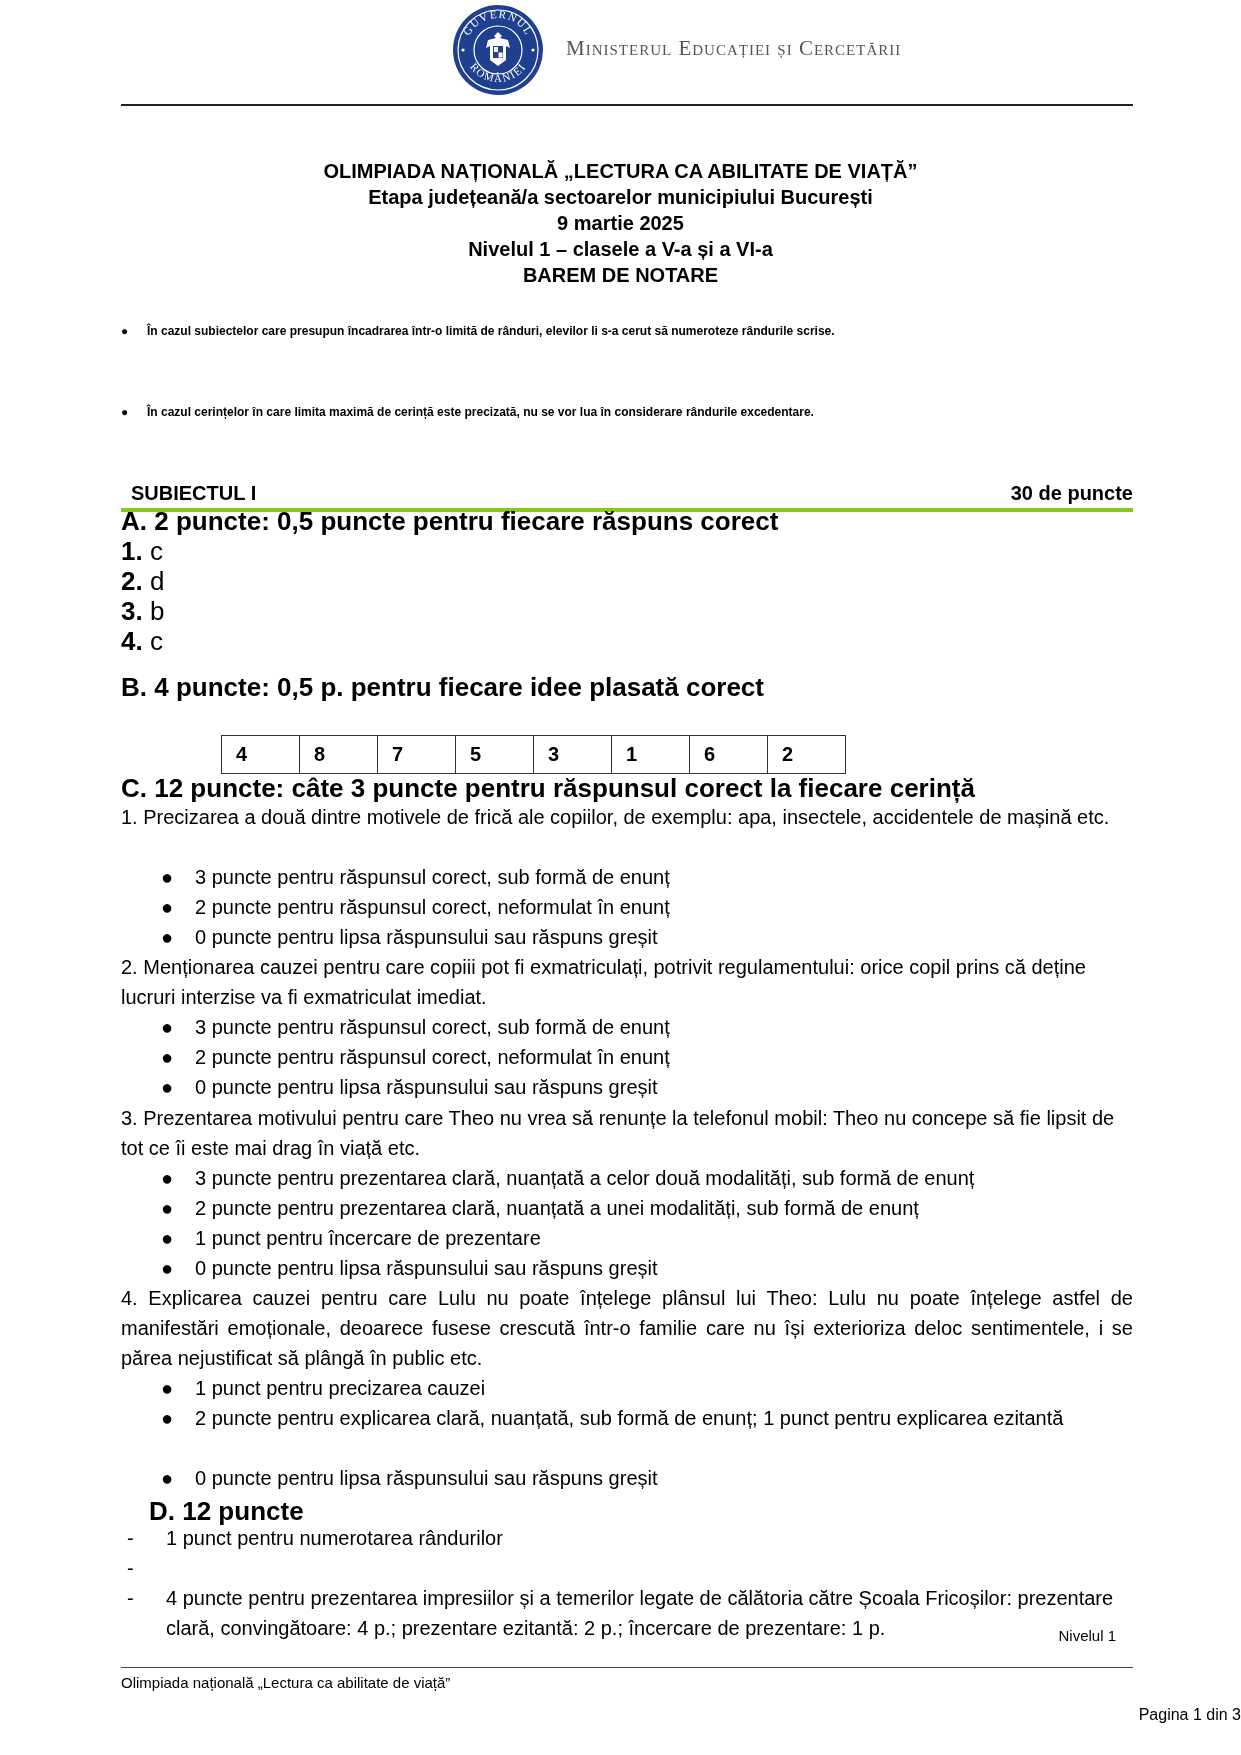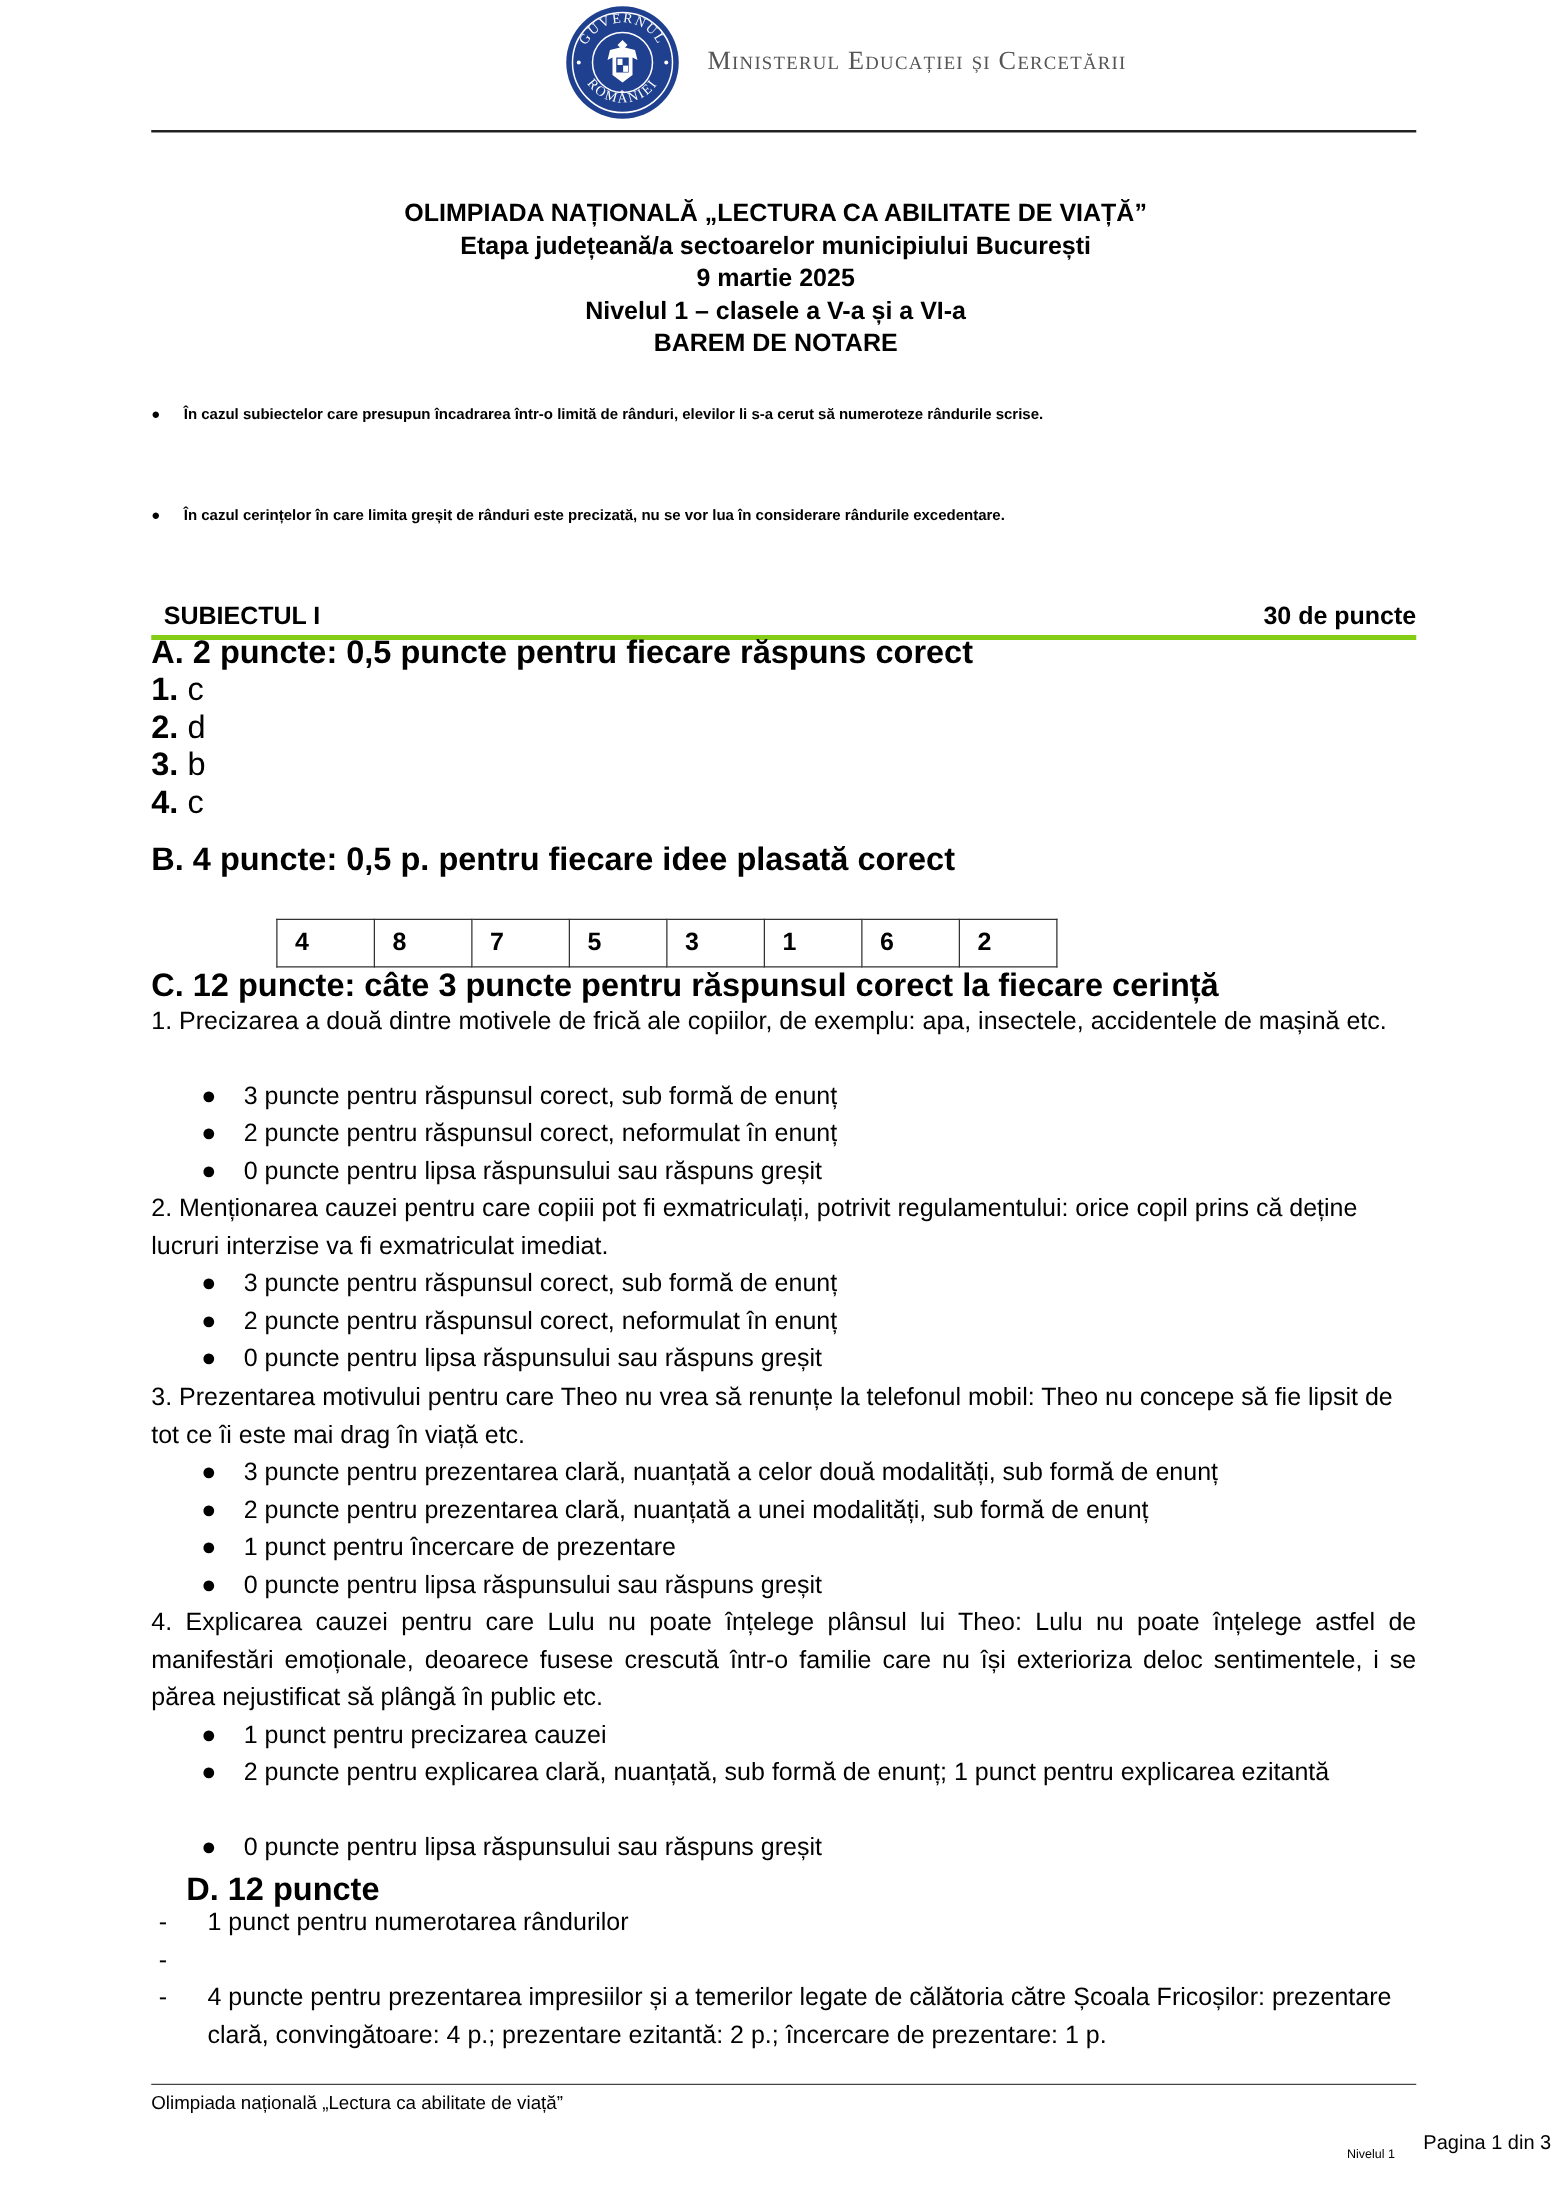--- a/index.html
+++ b/index.html
@@ -29,21 +29,21 @@
 
   .para { position: absolute; left: 121px; width: 1012px; font-size: 20px; line-height: 30px; }
   .justify { text-align: justify; text-align-last: left; }
   .bullet { position: absolute; left: 161px; width: 972px; font-size: 20px; line-height: 30px; padding-left: 34px; box-sizing: border-box; }
   .bullet .b { position: absolute; left: 0; top: 0; }
   .dash { position: absolute; left: 121px; width: 1012px; font-size: 20px; line-height: 30px; padding-left: 45px; box-sizing: border-box; }
   .dash .d { position: absolute; left: 6px; top: 0; }
 
   .footer-rule { position: absolute; left: 121px; top: 1667px; width: 1012px; border-top: 1.5px solid #444; }
   .footer-left { position: absolute; left: 121px; top: 1674px; font-size: 15px; }
-  .footer-right { position: absolute; right: 125px; top: 1718px; font-size: 10px; text-align: right; }
+  .footer-right { position: absolute; right: 125px; top: 1627px; font-size: 15px; text-align: right; }
   .page-num { position: absolute; left: 0; top: 1706px; width: 1241px; text-align: right; font-size: 16px; }
 </style>
 </head>
 <body>
 
 <div class="page">
 
   <div class="header">
     <svg class="logo" viewBox="0 0 92 92">
       <circle cx="46" cy="46" r="45" fill="#1f3f8f"></circle>
@@ -76,21 +76,21 @@
     <div>Etapa județeană/a sectoarelor municipiului București</div>
     <div>9 martie 2025</div>
     <div>Nivelul 1 – clasele a V-a și a VI-a</div>
     <div>BAREM DE NOTARE</div>
   </div>
 
   <div class="note" style="top:318px;">
     <span class="dot">●</span><span>În cazul subiectelor care presupun încadrarea într-o limită de rânduri, elevilor li s-a cerut să numeroteze rândurile scrise.</span>
   </div>
   <div class="note" style="top:399px;">
-    <span class="dot">●</span><span>În cazul cerințelor în care limita greșit de rânduri este precizată, nu se vor lua în considerare rândurile excedentare.</span>
+    <span class="dot">●</span><span>În cazul cerințelor în care limita maximă de cerință este precizată, nu se vor lua în considerare rândurile excedentare.</span>
   </div>
 
   <div class="subject-row">
     <span class="left">SUBIECTUL I</span>
     <span class="right">30 de puncte</span>
   </div>
 
   <div class="line bold" style="top:508px;">A. 2 puncte: 0,5 puncte pentru fiecare răspuns corect</div>
   <div class="line" style="top:538px;"><span class="bold">1.</span> <span>c</span></div>
   <div class="line" style="top:568px;"><span class="bold">2.</span> <span>d</span></div>

